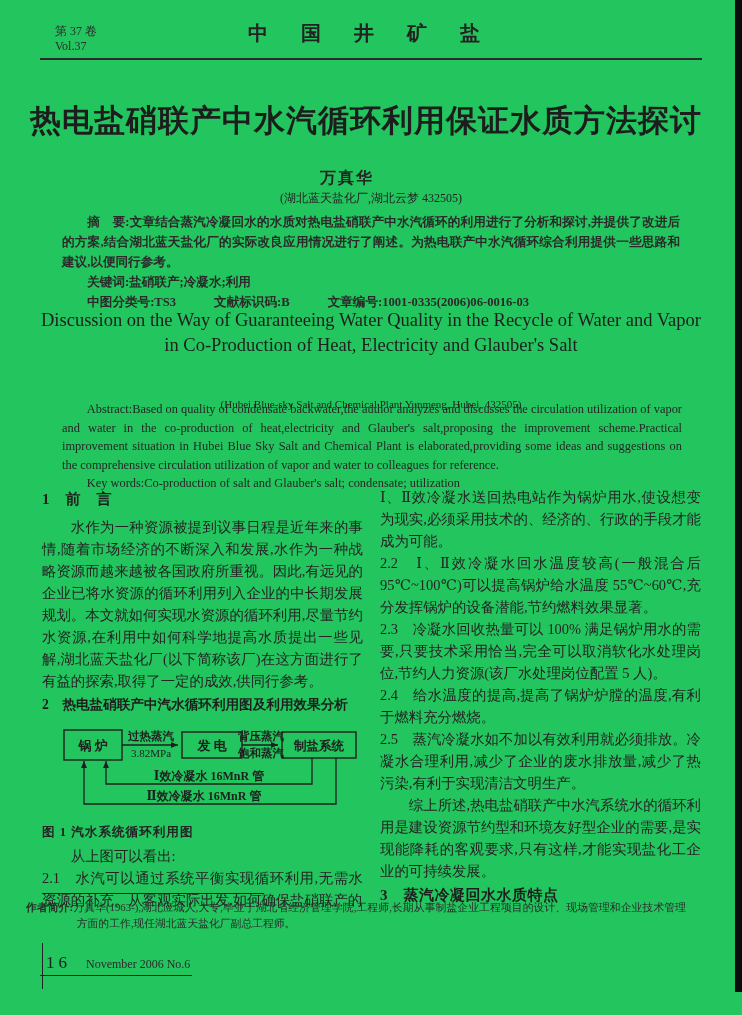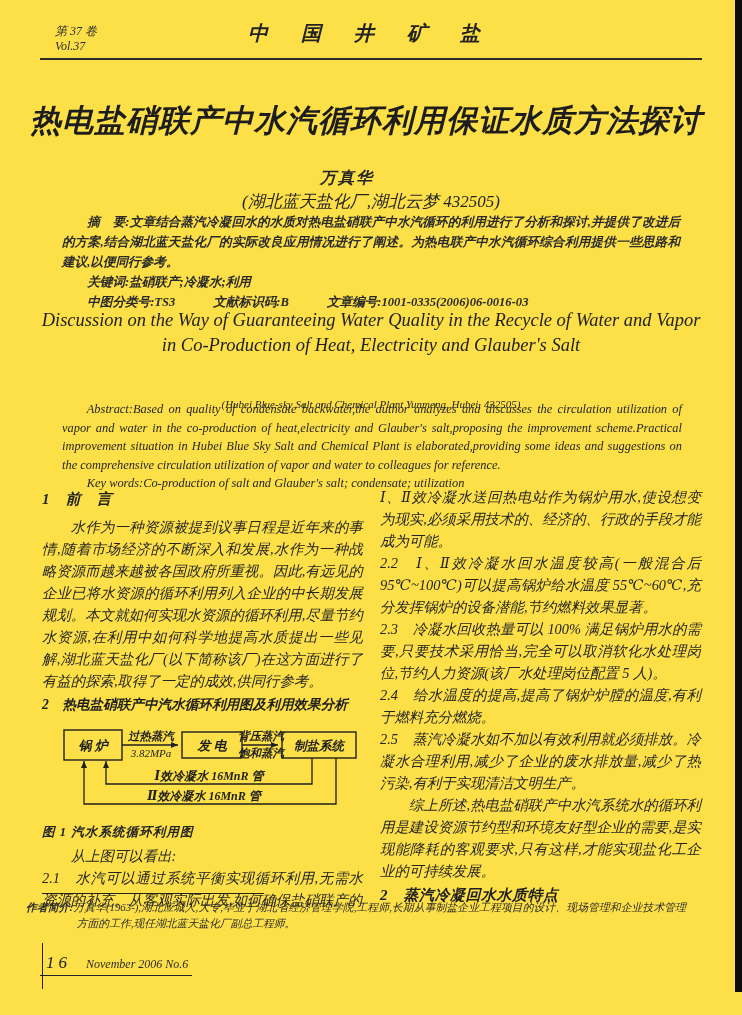--- a/index.html
+++ b/index.html
@@ -1,36 +1,35 @@
 <!DOCTYPE html>
 <html lang="zh"><head>
 <meta charset="utf-8">
 <style>
   * { margin:0; padding:0; box-sizing:border-box; }
   html,body { background:#e8e8e6; }
   .page {
     position:relative; width:742px; height:1015px; margin:0 auto;
-    background:#fde047; color:#242424; overflow:hidden;
+    background:#22c55e; color:#242424; overflow:hidden;
     font-family:"Liberation Serif","DejaVu Serif",serif;
-    font-style:italic;
   }
   .scan-edge { position:absolute; right:0; top:0; width:7px; height:992px; background:#0c0c0c; }
 
   
   .jheader { position:absolute; left:40px; top:18px; width:662px; border-bottom:2px solid #2a2a2a; padding-bottom:8px; height:42px; }
   .vol-block { position:absolute; left:15px; top:6px; font-size:12px; line-height:15px; color:#2b2b2b; }
   .journal-block { position:absolute; left:0; top:2px; width:100%; text-align:center; }
   .journal-cn { font-size:20px; font-weight:bold; letter-spacing:14px; color:#222; }
   .journal-en { font-size:11px; letter-spacing:2.5px; margin-top:2px; color:#2b2b2b; }
 
   
   .title-cn { position:absolute; left:0; top:100px; width:732px; text-align:center;
               font-size:31px; font-weight:bold; letter-spacing:1px; color:#1d1d1d; }
   .author-cn { position:absolute; left:0; top:168px; width:694px; text-align:center; font-size:16px; font-weight:bold; letter-spacing:2px; }
-  .affil-cn  { position:absolute; left:0; top:190px; width:742px; text-align:center; font-size:17px; }
+  .affil-cn  { position:absolute; left:0; top:190px; width:742px; text-align:center; font-size:12px; }
 
   
   .abs-cn { position:absolute; left:62px; top:212px; width:618px; font-size:12.6px; line-height:20px; font-weight:bold; color:#2a2a2a; }
   .abs-cn p { text-align:justify; text-indent:2em; }
   .abs-cn .kw-line { text-indent:2em; margin-top:0; }
   .abs-cn .meta-line { text-indent:2em; }
   .abs-cn .meta-sep { display:inline-block; width:38px; }
 
   
   .title-en { position:absolute; left:41px; top:308px; width:660px; text-align:center;
@@ -146,21 +145,21 @@
     <p>2.1　水汽可以通过系统平衡实现循环利用,无需水资源的补充。从客观实际出发,如何确保盐硝联产的</p>
   </div>
 
   <div class="col col-right">
     <p>Ⅰ、Ⅱ效冷凝水送回热电站作为锅炉用水,使设想变为现实,必须采用技术的、经济的、行政的手段才能成为可能。</p>
     <p>2.2　Ⅰ、Ⅱ效冷凝水回水温度较高(一般混合后95℃~100℃)可以提高锅炉给水温度 55℃~60℃,充分发挥锅炉的设备潜能,节约燃料效果显著。</p>
     <p>2.3　冷凝水回收热量可以 100% 满足锅炉用水的需要,只要技术采用恰当,完全可以取消软化水处理岗位,节约人力资源(该厂水处理岗位配置 5 人)。</p>
     <p>2.4　给水温度的提高,提高了锅炉炉膛的温度,有利于燃料充分燃烧。</p>
     <p>2.5　蒸汽冷凝水如不加以有效利用就必须排放。冷凝水合理利用,减少了企业的废水排放量,减少了热污染,有利于实现清洁文明生产。</p>
     <p class="indent">综上所述,热电盐硝联产中水汽系统水的循环利用是建设资源节约型和环境友好型企业的需要,是实现能降耗的客观要求,只有这样,才能实现盐化工企业的可持续发展。</p>
-    <h3 class="sec sec3">2　蒸汽冷凝回水水质特点</h3>
+    <h3 class="sec sec3">3　蒸汽冷凝回水水质特点</h3>
   </div>
 
   <div class="footnote-rule"></div>
   <div class="footnote">
     <p><span class="fn-label">作者简介:</span><span>万真华(1963-),湖北应城人,大专,毕业于湖北省经济管理学院,工程师,长期从事制盐企业工程项目的设计、现场管理和企业技术管理方面的工作,现任湖北蓝天盐化厂副总工程师。</span></p>
   </div>
 
   <div class="footer-tick"></div>
   <div class="footer-text">
     <span class="footer-page">16</span><span>November 2006 No.6</span>

